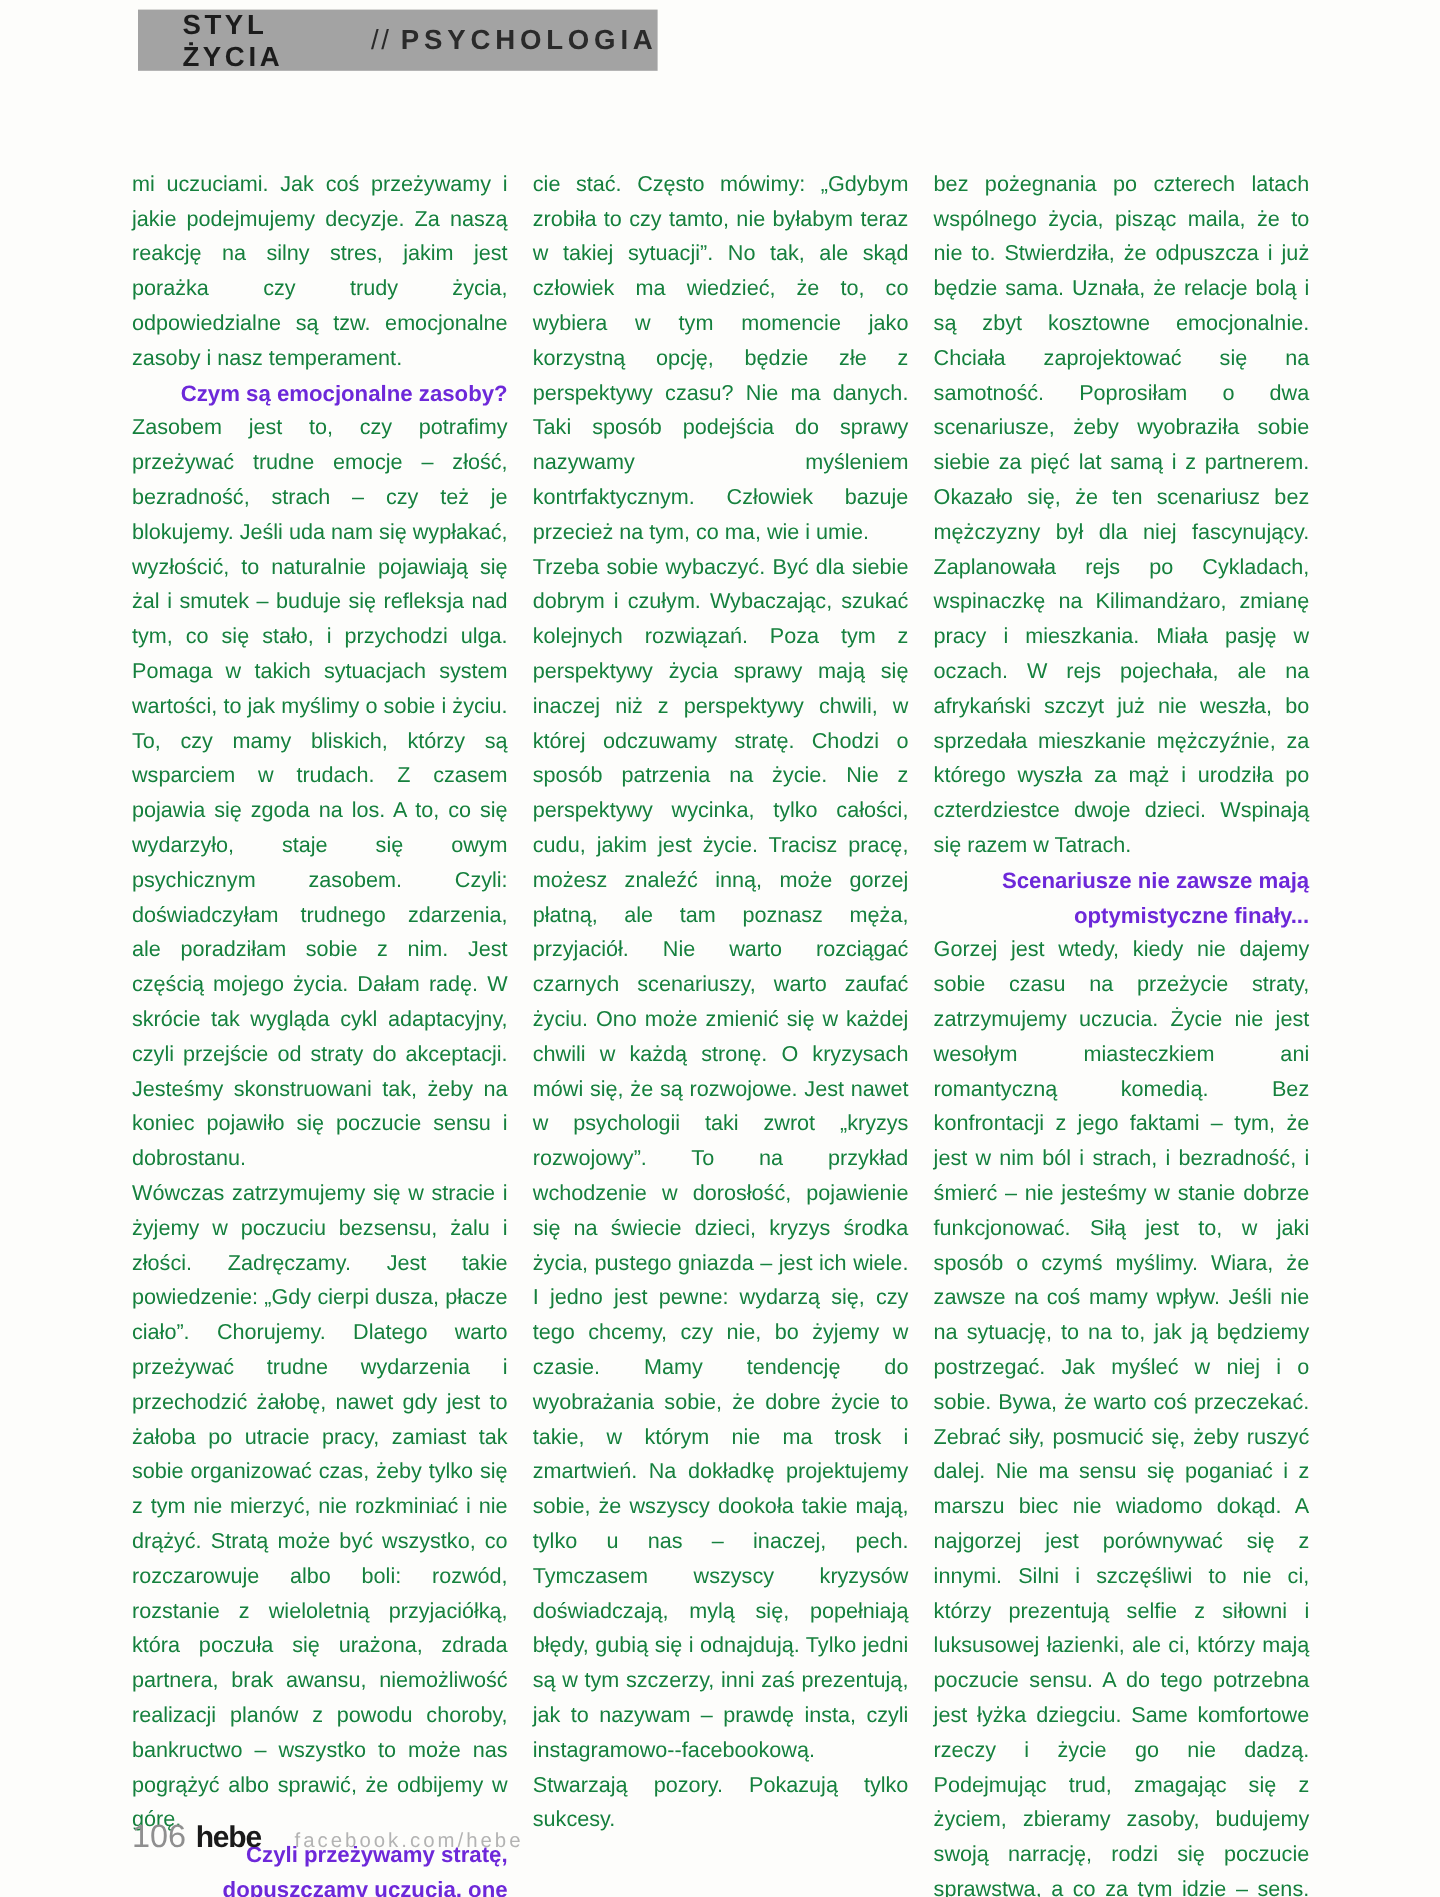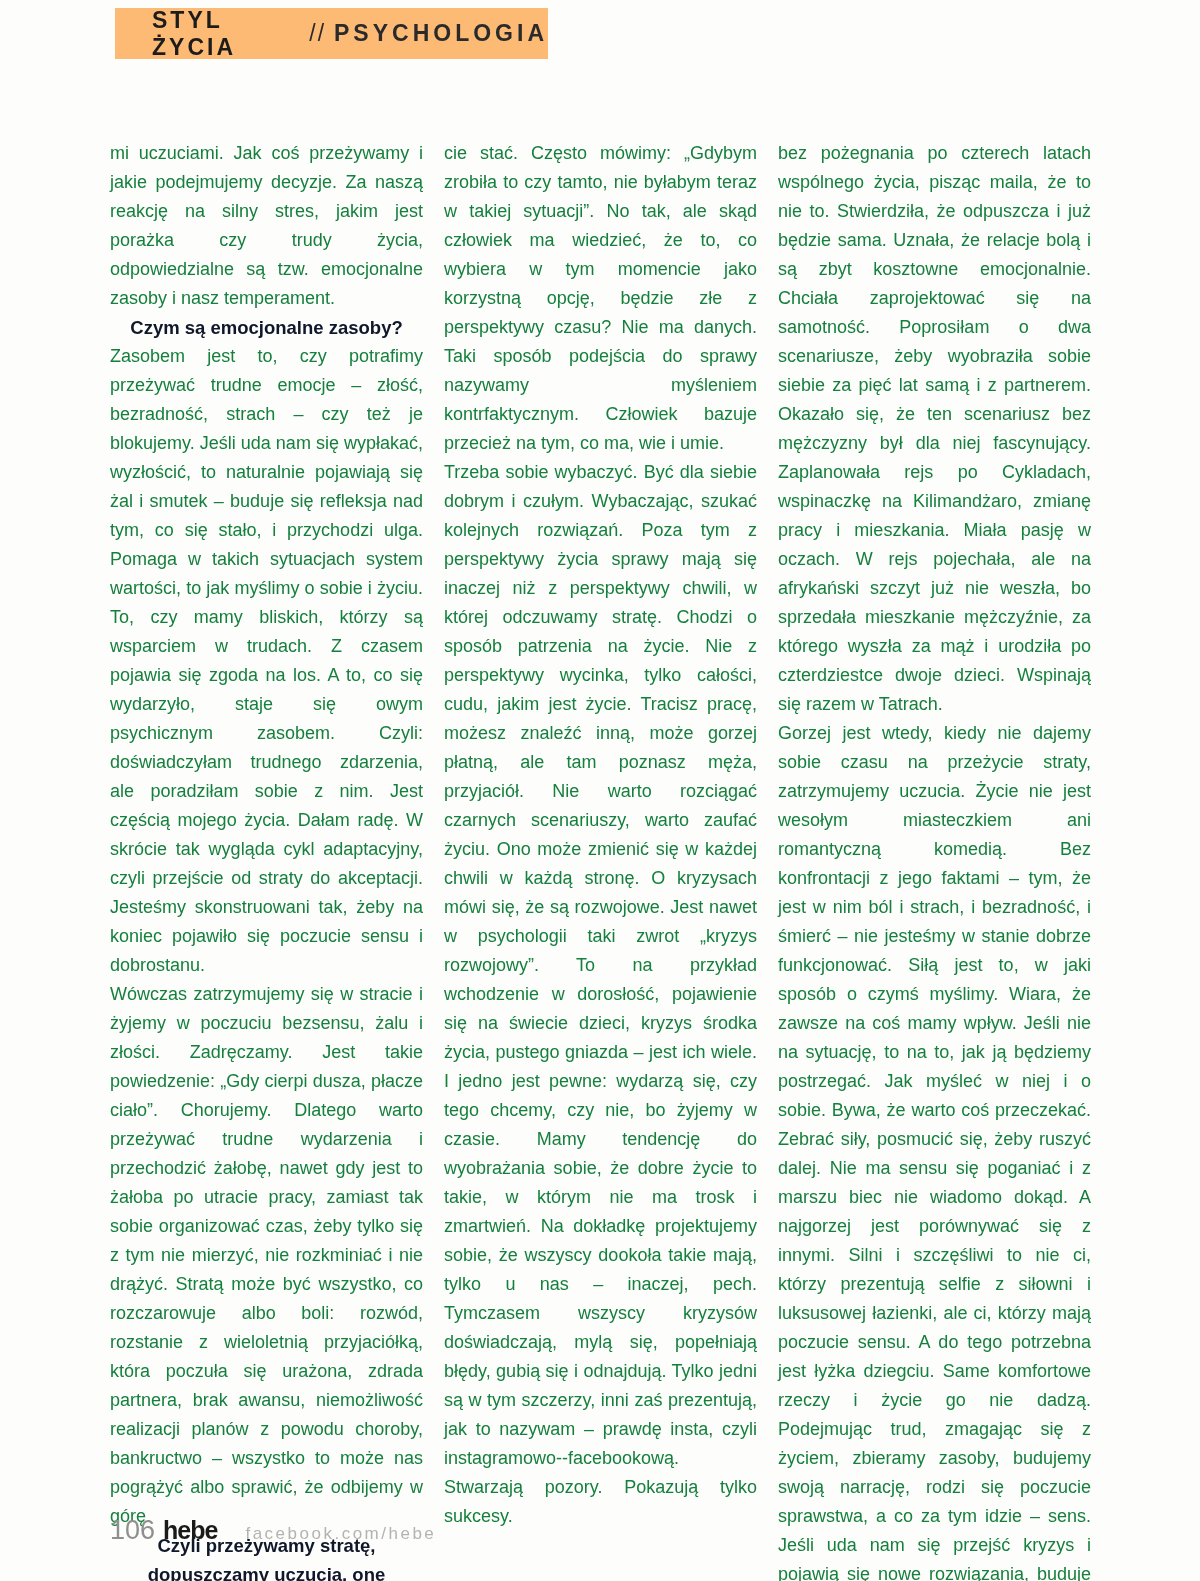--- a/index.html
+++ b/index.html
@@ -10,21 +10,21 @@
     font-family: "Liberation Sans", "DejaVu Sans", sans-serif;
     overflow: hidden;
   }
   .section-band {
     position: absolute;
     left: 115px; top: 8px;
     width: 433px; height: 51px;
     display: flex; align-items: center;
     padding-left: 37px;
     box-sizing: border-box;
-    background: #fdba74;
+    background: #a3a3a3;
   }
   .section-band .kicker {
     font-weight: bold;
     font-size: 23px;
     letter-spacing: 3px;
     color: #1c1c1c;
   }
   .section-band .sep {
     font-weight: normal;
     font-size: 23px;
@@ -56,22 +56,22 @@
     color: #15803d;
     text-align: justify;
     hyphens: auto;
     -webkit-hyphens: auto;
   }
   .blk-h {
     margin: 0;
     font-size: 18.5px;
     line-height: 29px;
     font-weight: bold;
-    color: #0f172a;
-    text-align: center;
+    color: #6d28d9;
+    text-align: right;
   }
   .footer {
     position: absolute;
     left: 110px; top: 1515px;
     display: flex;
     align-items: baseline;
   }
   .footer .pageno {
     font-size: 27px;
     color: #8f8f8f;
@@ -107,20 +107,21 @@
       <p class="blk-p">Zasobem jest to, czy potrafimy przeżywać trudne emocje – złość, bezradność, strach – czy też je blokujemy. Jeśli uda nam się wypłakać, wyzłościć, to naturalnie pojawiają się żal i smutek – buduje się refleksja nad tym, co się stało, i przychodzi ulga. Pomaga w takich sytuacjach system wartości, to jak myślimy o sobie i życiu. To, czy mamy bliskich, którzy są wsparciem w trudach. Z czasem pojawia się zgoda na los. A to, co się wydarzyło, staje się owym psychicznym zasobem. Czyli: doświadczyłam trudnego zdarzenia, ale poradziłam sobie z nim. Jest częścią mojego życia. Dałam radę. W skrócie tak wygląda cykl adaptacyjny, czyli przejście od straty do akceptacji. Jesteśmy skonstruowani tak, żeby na koniec pojawiło się poczucie sensu i dobrostanu.</p>
       <p class="blk-p">Wówczas zatrzymujemy się w stracie i żyjemy w poczuciu bezsensu, żalu i złości. Zadręczamy. Jest takie powiedzenie: „Gdy cierpi dusza, płacze ciało”. Chorujemy. Dlatego warto przeżywać trudne wydarzenia i przechodzić żałobę, nawet gdy jest to żałoba po utracie pracy, zamiast tak sobie organizować czas, żeby tylko się z tym nie mierzyć, nie rozkminiać i nie drążyć. Stratą może być wszystko, co rozczarowuje albo boli: rozwód, rozstanie z wieloletnią przyjaciółką, która poczuła się urażona, zdrada partnera, brak awansu, niemożliwość realizacji planów z powodu choroby, bankructwo – wszystko to może nas pogrążyć albo sprawić, że odbijemy w górę.</p>
       <div class="blk-h">Czyli przeżywamy stratę, dopuszczamy uczucia, one wybrzmiewają i życie toczy się dalej?</div>
     </div>
   <div class="col">
       <p class="blk-p">cie stać. Często mówimy: „Gdybym zrobiła to czy tamto, nie byłabym teraz w takiej sytuacji”. No tak, ale skąd człowiek ma wiedzieć, że to, co wybiera w tym momencie jako korzystną opcję, będzie złe z perspektywy czasu? Nie ma danych. Taki sposób podejścia do sprawy nazywamy myśleniem kontrfaktycznym. Człowiek bazuje przecież na tym, co ma, wie i umie.</p>
       <p class="blk-p">Trzeba sobie wybaczyć. Być dla siebie dobrym i czułym. Wybaczając, szukać kolejnych rozwiązań. Poza tym z perspektywy życia sprawy mają się inaczej niż z perspektywy chwili, w której odczuwamy stratę. Chodzi o sposób patrzenia na życie. Nie z perspektywy wycinka, tylko całości, cudu, jakim jest życie. Tracisz pracę, możesz znaleźć inną, może gorzej płatną, ale tam poznasz męża, przyjaciół. Nie warto rozciągać czarnych scenariuszy, warto zaufać życiu. Ono może zmienić się w każdej chwili w każdą stronę. O kryzysach mówi się, że są rozwojowe. Jest nawet w psychologii taki zwrot „kryzys rozwojowy”. To na przykład wchodzenie w dorosłość, pojawienie się na świecie dzieci, kryzys środka życia, pustego gniazda – jest ich wiele. I jedno jest pewne: wydarzą się, czy tego chcemy, czy nie, bo żyjemy w czasie. Mamy tendencję do wyobrażania sobie, że dobre życie to takie, w którym nie ma trosk i zmartwień. Na dokładkę projektujemy sobie, że wszyscy dookoła takie mają, tylko u nas – inaczej, pech. Tymczasem wszyscy kryzysów doświadczają, mylą się, popełniają błędy, gubią się i odnajdują. Tylko jedni są w tym szczerzy, inni zaś prezentują, jak to nazywam – prawdę insta, czyli instagramowo--facebookową. Stwarzają pozory. Pokazują tylko sukcesy.</p>
     </div>
   <div class="col">
       <p class="blk-p">bez pożegnania po czterech latach wspólnego życia, pisząc maila, że to nie to. Stwierdziła, że odpuszcza i już będzie sama. Uznała, że relacje bolą i są zbyt kosztowne emocjonalnie. Chciała zaprojektować się na samotność. Poprosiłam o dwa scenariusze, żeby wyobraziła sobie siebie za pięć lat samą i z partnerem. Okazało się, że ten scenariusz bez mężczyzny był dla niej fascynujący. Zaplanowała rejs po Cykladach, wspinaczkę na Kilimandżaro, zmianę pracy i mieszkania. Miała pasję w oczach. W rejs pojechała, ale na afrykański szczyt już nie weszła, bo sprzedała mieszkanie mężczyźnie, za którego wyszła za mąż i urodziła po czterdziestce dwoje dzieci. Wspinają się razem w Tatrach.</p>
+      <div class="blk-h">Scenariusze nie zawsze mają optymistyczne finały...</div>
       <p class="blk-p">Gorzej jest wtedy, kiedy nie dajemy sobie czasu na przeżycie straty, zatrzymujemy uczucia. Życie nie jest wesołym miasteczkiem ani romantyczną komedią. Bez konfrontacji z jego faktami – tym, że jest w nim ból i strach, i bezradność, i śmierć – nie jesteśmy w stanie dobrze funkcjonować. Siłą jest to, w jaki sposób o czymś myślimy. Wiara, że zawsze na coś mamy wpływ. Jeśli nie na sytuację, to na to, jak ją będziemy postrzegać. Jak myśleć w niej i o sobie. Bywa, że warto coś przeczekać. Zebrać siły, posmucić się, żeby ruszyć dalej. Nie ma sensu się poganiać i z marszu biec nie wiadomo dokąd. A najgorzej jest porównywać się z innymi. Silni i szczęśliwi to nie ci, którzy prezentują selfie z siłowni i luksusowej łazienki, ale ci, którzy mają poczucie sensu. A do tego potrzebna jest łyżka dziegciu. Same komfortowe rzeczy i życie go nie dadzą. Podejmując trud, zmagając się z życiem, zbieramy zasoby, budujemy swoją narrację, rodzi się poczucie sprawstwa, a co za tym idzie – sens. Jeśli uda nam się przejść kryzys i pojawią się nowe rozwiązania, buduje to w nas przekonanie, że zawsze można sobie poradzić. To daje zadowolenia z życia. Siła to przekonanie, że poradzę sobie w trudnej sytuacji. A jeśli nie – to trudno. Uznanie tego też jest formą poradzenia sobie.</p>
     </div>
 </div>
 
 <div class="footer">
   <span class="pageno">106</span>
   <span class="logo">hebe</span>
   <span class="social">facebook.com/hebe</span>
 </div>
 

